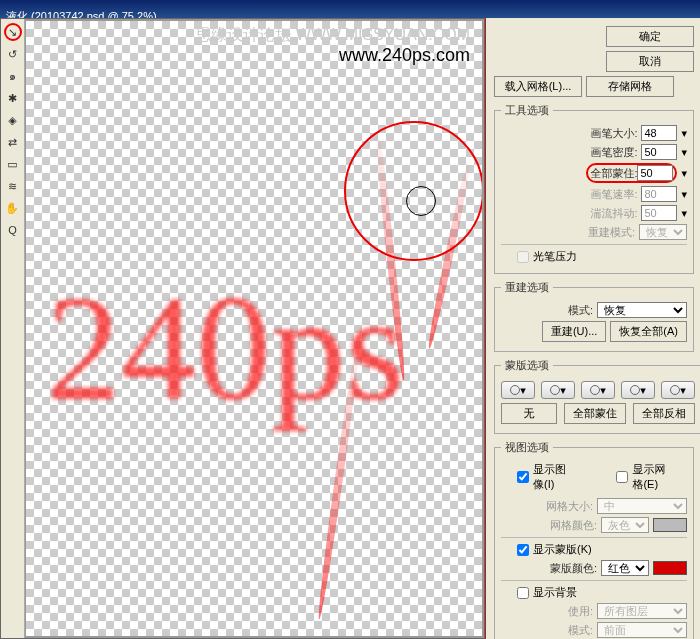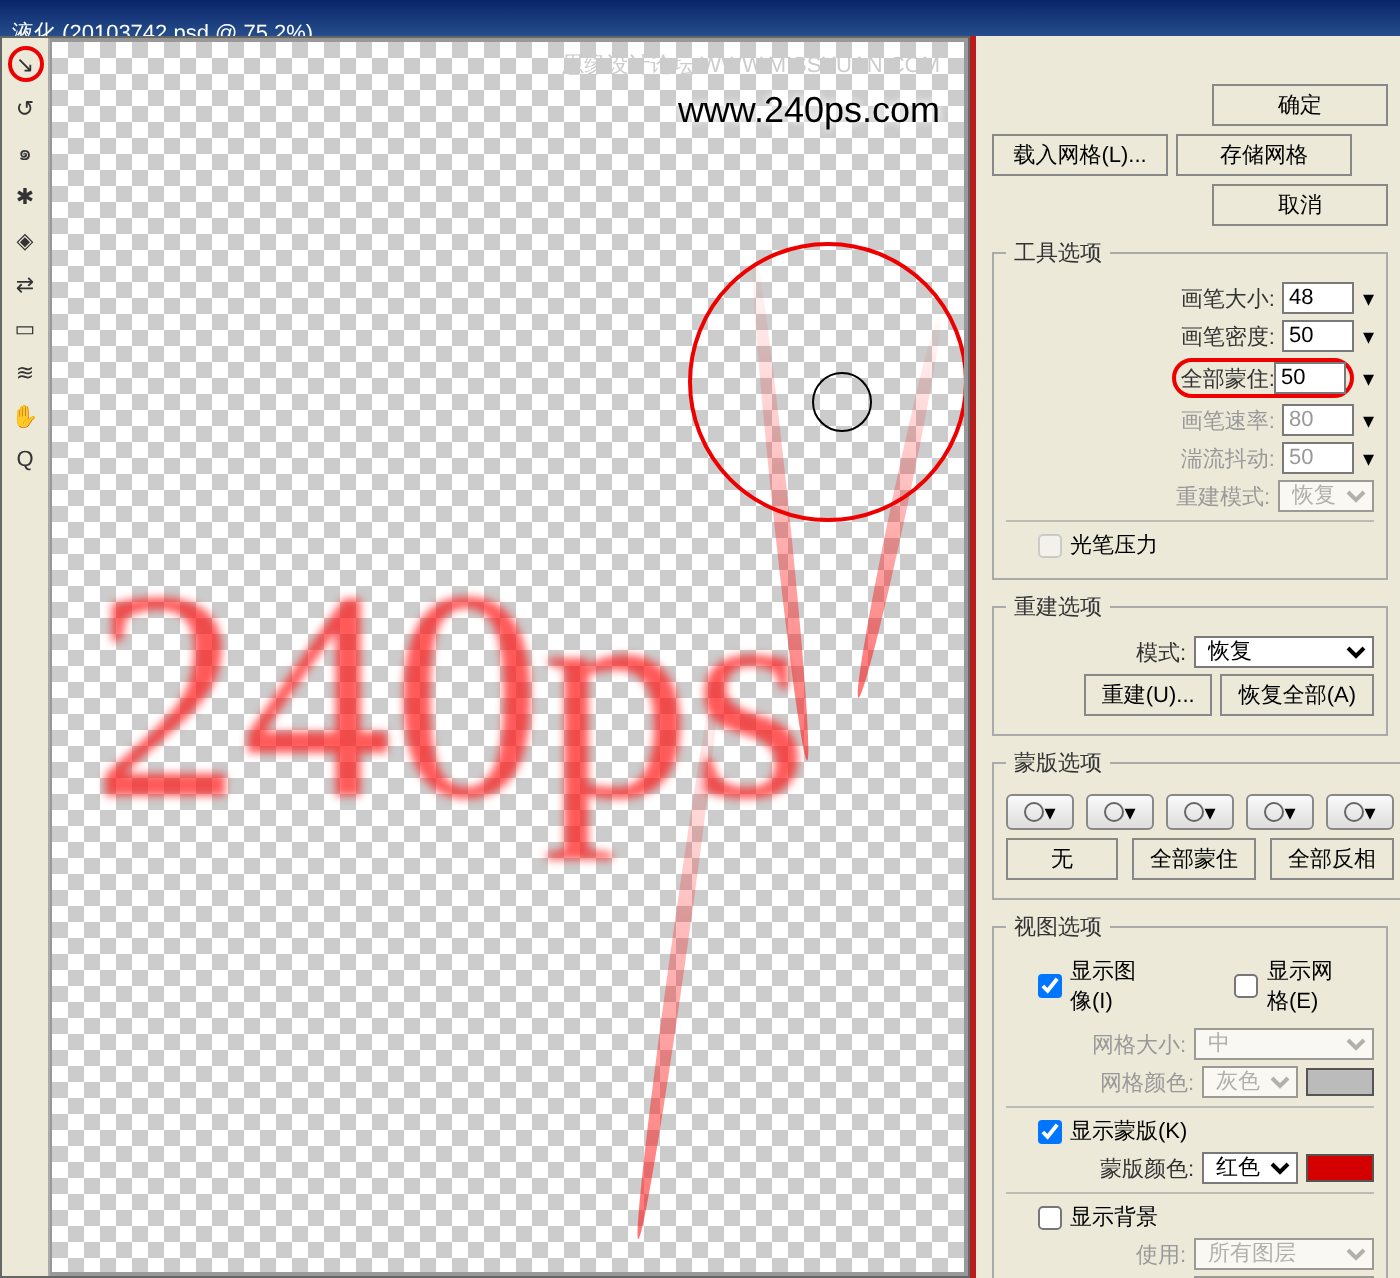--- a/index.html
+++ b/index.html
@@ -6,30 +6,30 @@
 body{width:700px;height:639px;background:#ece9d8;overflow:hidden;position:relative}
 .titlebar{height:32px;background:linear-gradient(#0a246a,#3a6ea5);color:#fff;padding:2px 6px;display:flex;align-items:center}
 .workspace{position:absolute;left:0;top:18px;width:485px;height:621px;background:#999;border:1px solid #666}
 .toolbar{position:absolute;left:0;top:0;width:24px;height:100%;background:#ece9d8;border-right:1px solid #aaa;display:flex;flex-direction:column;align-items:center;padding-top:4px;gap:4px}
 .tool{width:18px;height:18px;display:flex;align-items:center;justify-content:center;color:#333;cursor:pointer}
 .tool.active{border:2px solid #e00;border-radius:10px}
 .canvas-wrap{position:absolute;left:25px;top:2px;right:2px;bottom:2px;background:#fff;overflow:hidden}
 .checker{width:100%;height:100%;
  background-image:linear-gradient(45deg,#ccc 25%,transparent 25%),linear-gradient(-45deg,#ccc 25%,transparent 25%),linear-gradient(45deg,transparent 75%,#ccc 75%),linear-gradient(-45deg,transparent 75%,#ccc 75%);
  background-size:16px 16px;background-position:0 0,0 8px,8px -8px,-8px 0;position:relative}
-.wm1{position:absolute;top:4px;right:12px;color:#ccc;font-size:11px}
+.wm1{position:absolute;top:4px;right:12px;color:#ccc;font-size:16px}
 .wm2{position:absolute;top:24px;right:12px;color:#000;font-weight:normal;font-size:18px;text-shadow:0 0 4px #fff,0 0 4px #fff}
 .redtext{position:absolute;left:20px;top:260px;font-family:"Brush Script MT",cursive;font-size:150px;color:rgba(255,20,20,.7);filter:blur(2px);line-height:.9;white-space:nowrap}
 .wisp{position:absolute;width:8px;height:300px;background:linear-gradient(to top,rgba(255,20,20,.6),rgba(255,20,20,0));border-radius:50%}
 .w1{left:310px;top:300px;transform:rotate(8deg)}
 .w2{left:360px;top:100px;transform:rotate(-6deg);height:260px}
 .w3{left:420px;top:130px;transform:rotate(12deg);height:200px}
 .brushring{position:absolute;left:380px;top:165px;width:30px;height:30px;border:1px solid #000;border-radius:50%}
 .ann-circ{position:absolute;left:318px;top:100px;width:140px;height:140px;border:2px solid #e00;border-radius:50%}
-.panel{position:absolute;left:485px;top:18px;right:0;bottom:0;background:#ece9d8;padding:20px 6px 4px 8px;overflow:hidden;border-left:3px solid #b91c1c}
+.panel{position:absolute;left:485px;top:18px;right:0;bottom:0;background:#ece9d8;padding:4px 6px 4px 8px;overflow:hidden;border-left:1px solid #b91c1c}
 .btnrow{display:flex;gap:8px;justify-content:flex-end;margin:4px 0}
 button{background:#ece9d8;border:1px solid #888;padding:2px 8px;min-width:56px;cursor:pointer}
 button.wide{min-width:88px}
 fieldset{border:1px solid #aaa;margin:6px 0 2px;padding:4px 6px 6px}
 legend{padding:0 4px;color:#333}
 .row{display:flex;align-items:center;justify-content:flex-end;gap:4px;margin:3px 0}
 .row label{color:#333}
 .row.disabled label,.row.disabled input,.row.disabled select{color:#999}
 input[type=text]{width:36px;border:1px solid #7a7a7a;padding:1px 2px;background:#fff}
 select{border:1px solid #7a7a7a;background:#fff;padding:0 2px}
@@ -76,26 +76,26 @@
    <div class="brushring"></div>
    <div class="ann-circ"></div>
   </div>
  </div>
 </div>
 
 <div class="panel">
  <div class="btnrow">
   <button class="wide">确定</button>
  </div>
+ <div class="btnrow">
+  <button class="wide">取消</button>
+ </div>
  <div class="btnrow" style="justify-content:flex-start;gap:4px">
   <button class="wide">载入网格(L)...</button>
   <button class="wide">存储网格</button>
- </div>
- <div class="btnrow">
-  <button class="wide">取消</button>
  </div>
 
  <fieldset>
   <legend>工具选项</legend>
   <div class="row">
         <label>画笔大小:</label>
         <input type="text" value="48" style="">
         <span>▾</span>
       </div>
   <div class="row">

